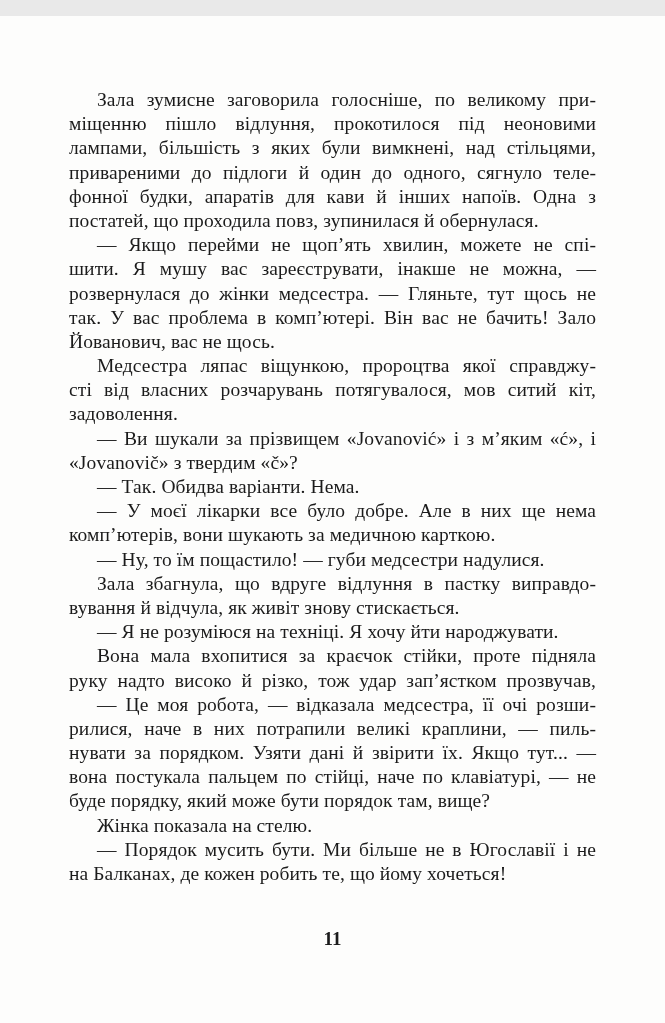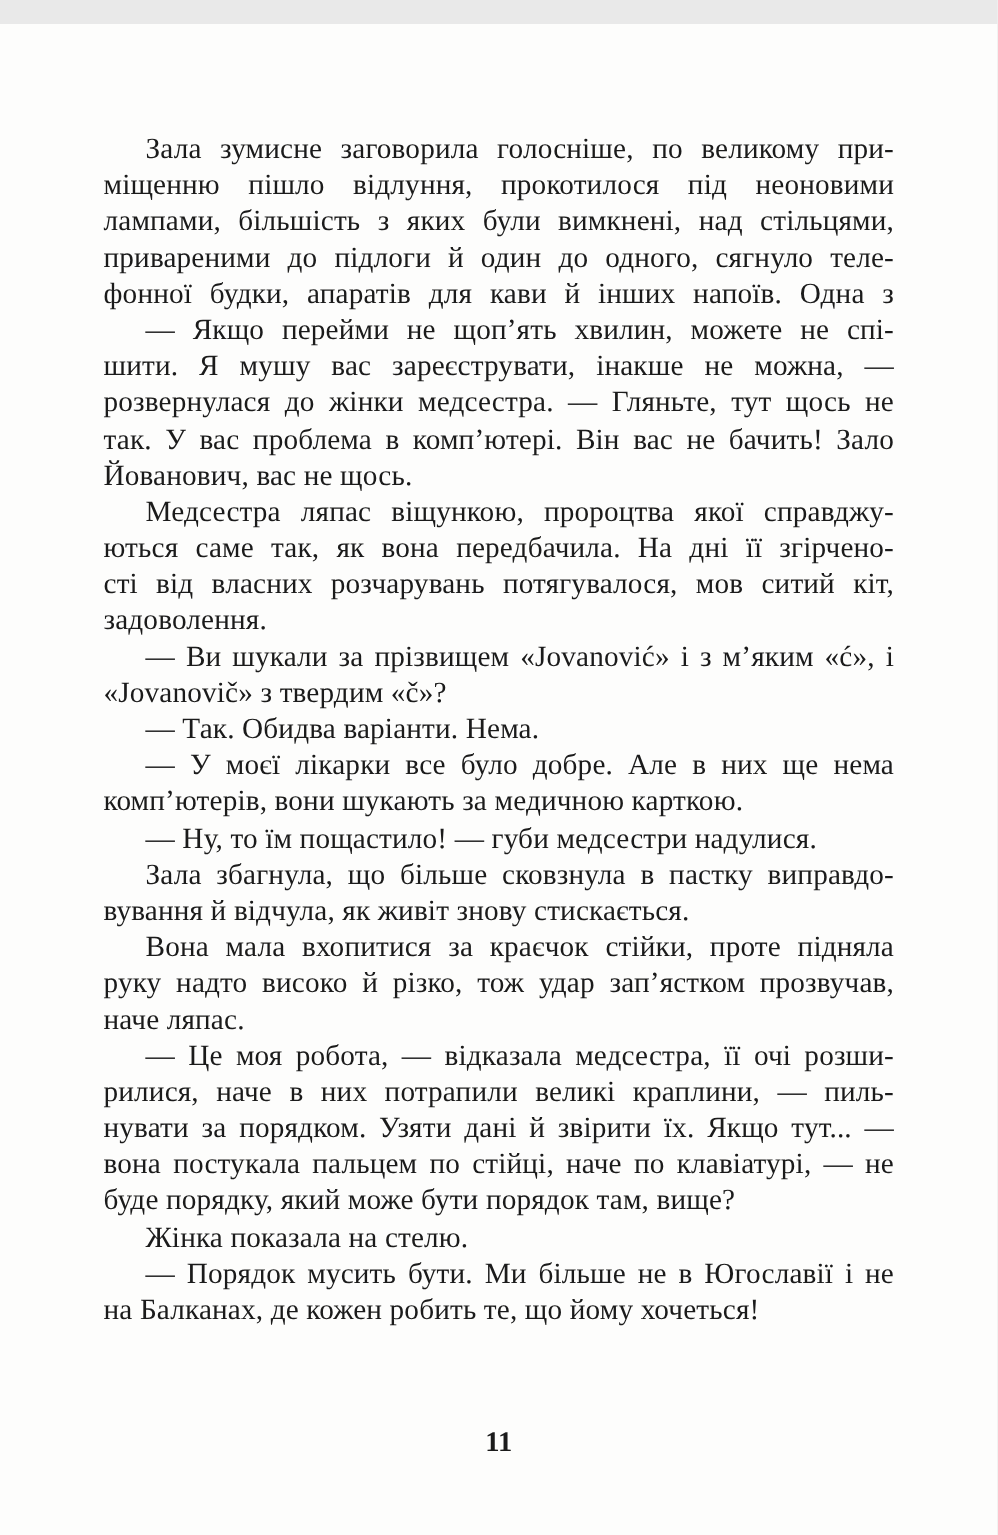--- a/index.html
+++ b/index.html
@@ -40,76 +40,78 @@
   }
   .line.first {
     text-indent: 28px;
   }
   .line.last {
     text-align-last: left;
     -moz-text-align-last: left;
   }
   .page-number {
     position: absolute;
-    top: 935px;
+    top: 912px;
     left: 0;
     width: 665px;
     text-align: center;
     font-size: 19px;
     font-weight: bold;
     color: #1b1b1b;
   }
 </style>
 </head>
 <body>
 
 <div class="page">
   <div class="text-block">
       <div class="para">
         <div class="line first">Зала зумисне заговорила голосніше, по великому при-</div>
         <div class="line">міщенню пішло відлуння, прокотилося під неоновими</div>
         <div class="line">лампами, більшість з яких були вимкнені, над стільцями,</div>
         <div class="line">привареними до підлоги й один до одного, сягнуло теле-</div>
         <div class="line">фонної будки, апаратів для кави й інших напоїв. Одна з</div>
+        <div class="line last">постатей, що проходила повз, зупинилася й обернулася.</div>
       </div>
       <div class="para">
         <div class="line first">— Якщо перейми не щоп’ять хвилин, можете не спі-</div>
         <div class="line">шити. Я мушу вас зареєструвати, інакше не можна, —</div>
         <div class="line">розвернулася до жінки медсестра. — Гляньте, тут щось не</div>
         <div class="line">так. У вас проблема в комп’ютері. Він вас не бачить! Зало</div>
         <div class="line last">Йованович, вас не щось.</div>
       </div>
       <div class="para">
         <div class="line first">Медсестра ляпас віщункою, пророцтва якої справджу-</div>
-        <div class="line">ються саме так, як вона передбачила. На дні її згірчено-</div>
         <div class="line">сті від власних розчарувань потягувалося, мов ситий кіт,</div>
         <div class="line last">задоволення.</div>
       </div>
       <div class="para">
         <div class="line first">— Ви шукали за прізвищем «Jovanović» і з м’яким «ć», і</div>
         <div class="line last">«Jovanovič» з твердим «č»?</div>
       </div>
       <div class="para">
         <div class="line first last">— Так. Обидва варіанти. Нема.</div>
       </div>
       <div class="para">
         <div class="line first">— У моєї лікарки все було добре. Але в них ще нема</div>
         <div class="line last">комп’ютерів, вони шукають за медичною карткою.</div>
       </div>
       <div class="para">
         <div class="line first last">— Ну, то їм пощастило! — губи медсестри надулися.</div>
       </div>
       <div class="para">
-        <div class="line first">Зала збагнула, що більше сковзнула в пастку виправдо-</div>
+        <div class="line first">Зала збагнула, що вдруге відлуння в пастку виправдо-</div>
         <div class="line last">вування й відчула, як живіт знову стискається.</div>
+      </div>
+      <div class="para">
+        <div class="line first last">— Я не розуміюся на техніці. Я хочу йти народжувати.</div>
       </div>
       <div class="para">
         <div class="line first">Вона мала вхопитися за краєчок стійки, проте підняла</div>
         <div class="line">руку надто високо й різко, тож удар зап’ястком прозвучав,</div>
-        <div class="line last">наче ляпас.</div>
       </div>
       <div class="para">
         <div class="line first">— Це моя робота, — відказала медсестра, її очі розши-</div>
         <div class="line">рилися, наче в них потрапили великі краплини, — пиль-</div>
         <div class="line">нувати за порядком. Узяти дані й звірити їх. Якщо тут... —</div>
         <div class="line">вона постукала пальцем по стійці, наче по клавіатурі, — не</div>
         <div class="line last">буде порядку, який може бути порядок там, вище?</div>
       </div>
       <div class="para">
         <div class="line first last">Жінка показала на стелю.</div>

